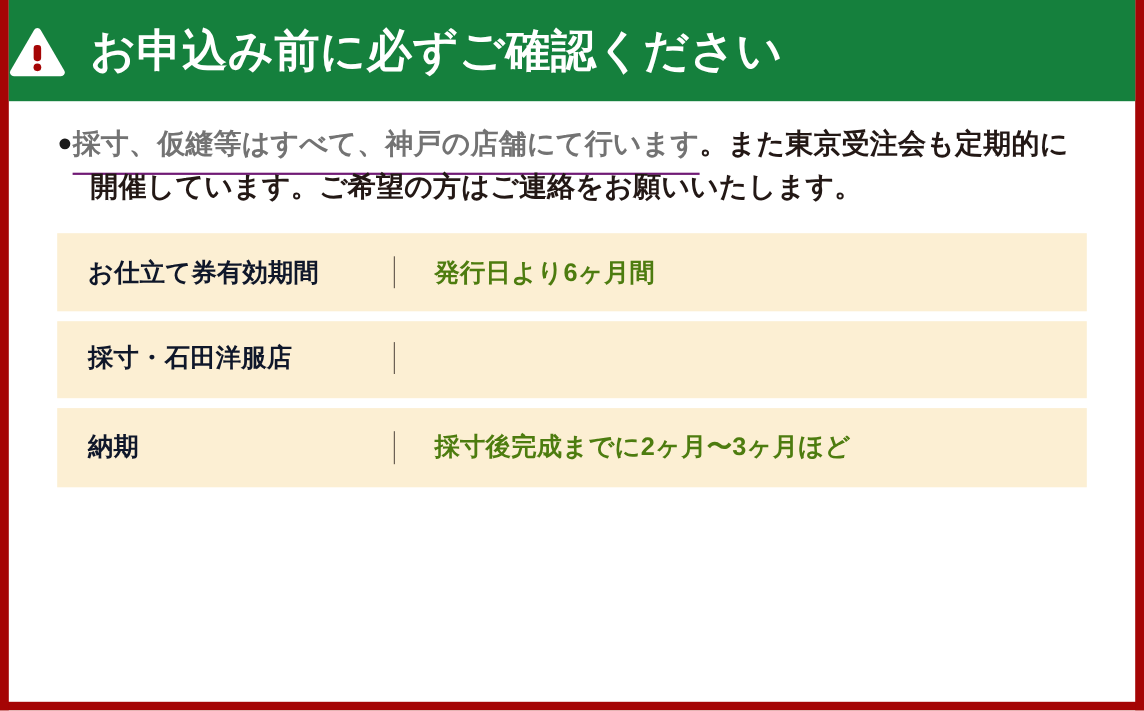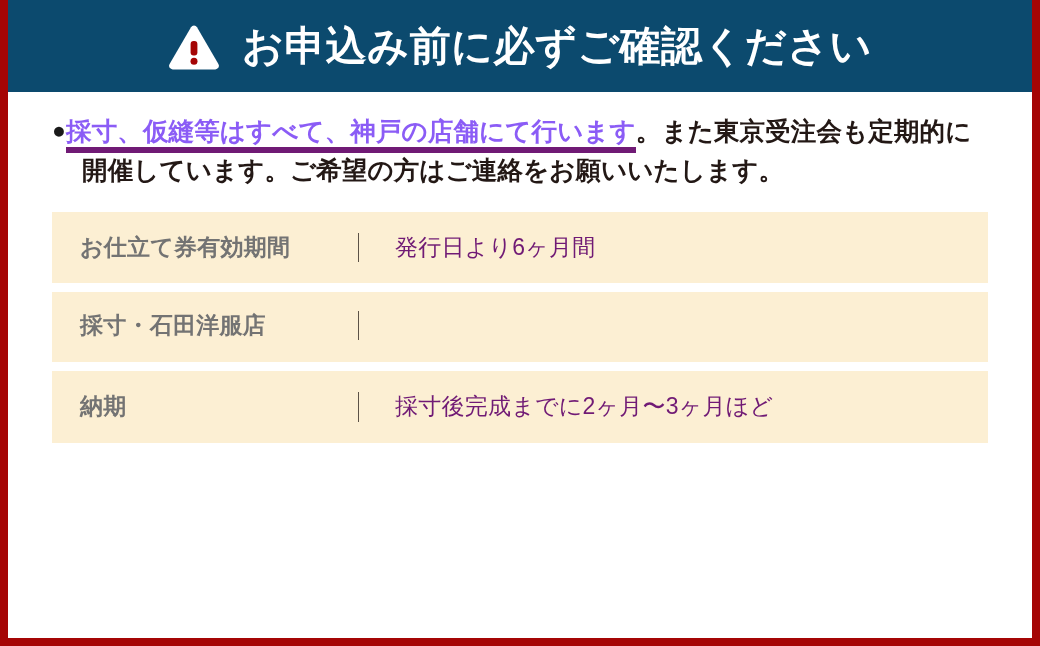--- a/index.html
+++ b/index.html
@@ -21,24 +21,24 @@
     box-sizing: border-box;
     background: #ffffff;
     border: 8px solid #a50505;
     border-top: 0;
     overflow: hidden;
   }
 
   
   .notice-header {
     height: 92px;
-    background: #0c4a6e;
+    background: #15803d;
     display: flex;
     align-items: center;
-    justify-content: center;
+    justify-content: flex-start;
     gap: 22px;
     margin: 0 -8px;
     padding: 0 8px;
     box-sizing: content-box;
   }
   .warning-icon {
     width: 52px;
     height: 46px;
     flex: 0 0 auto;
     display: block;
@@ -66,23 +66,23 @@
     margin: 0;
     text-indent: -30px;
     padding-left: 30px;
   }
   .bullet-mark {
     color: #1a1a1a;
     font-size: 23px;
     vertical-align: 2px;
   }
   .highlight-red {
-    color: #8b5cf6;
-    border-bottom: 6px solid #701a75;
-    padding-bottom: 2px;
+    color: #737373;
+    border-bottom: 2px solid #701a75;
+    padding-bottom: 12px;
   }
 
   
   .info-table {
     margin: 22px 44px 0 44px;
     display: flex;
     flex-direction: column;
     gap: 9px;
   }
   .info-row {
@@ -94,39 +94,39 @@
   .info-row-term  { padding: 19px 0 19px 0; }
   .info-row-place { padding: 17px 0 20px 0; }
   .info-row-lead  { padding: 19px 0 19px 0; }
 
   .info-label {
     flex: 0 0 306px;
     box-sizing: border-box;
     padding-left: 28px;
     font-size: 23px;
     font-weight: bold;
-    color: #737373;
+    color: #0f172a;
     line-height: 1.45;
     letter-spacing: 0.01em;
     display: flex;
     align-items: flex-start;
   }
   .info-divider {
     flex: 0 0 1px;
     width: 2px;
     background: #5c5247;
     margin: 2px 0;
   }
   .info-value {
     flex: 1 1 auto;
     box-sizing: border-box;
     padding-left: 36px;
     font-size: 23px;
-    font-weight: normal;
-    color: #701a75;
+    font-weight: bold;
+    color: #4d7c0f;
     line-height: 1.45;
     letter-spacing: 0.01em;
   }
   .info-value-lines {
     display: flex;
     flex-direction: column;
     gap: 8px;
   }
   .info-value-line { display: block; }
 </style>

